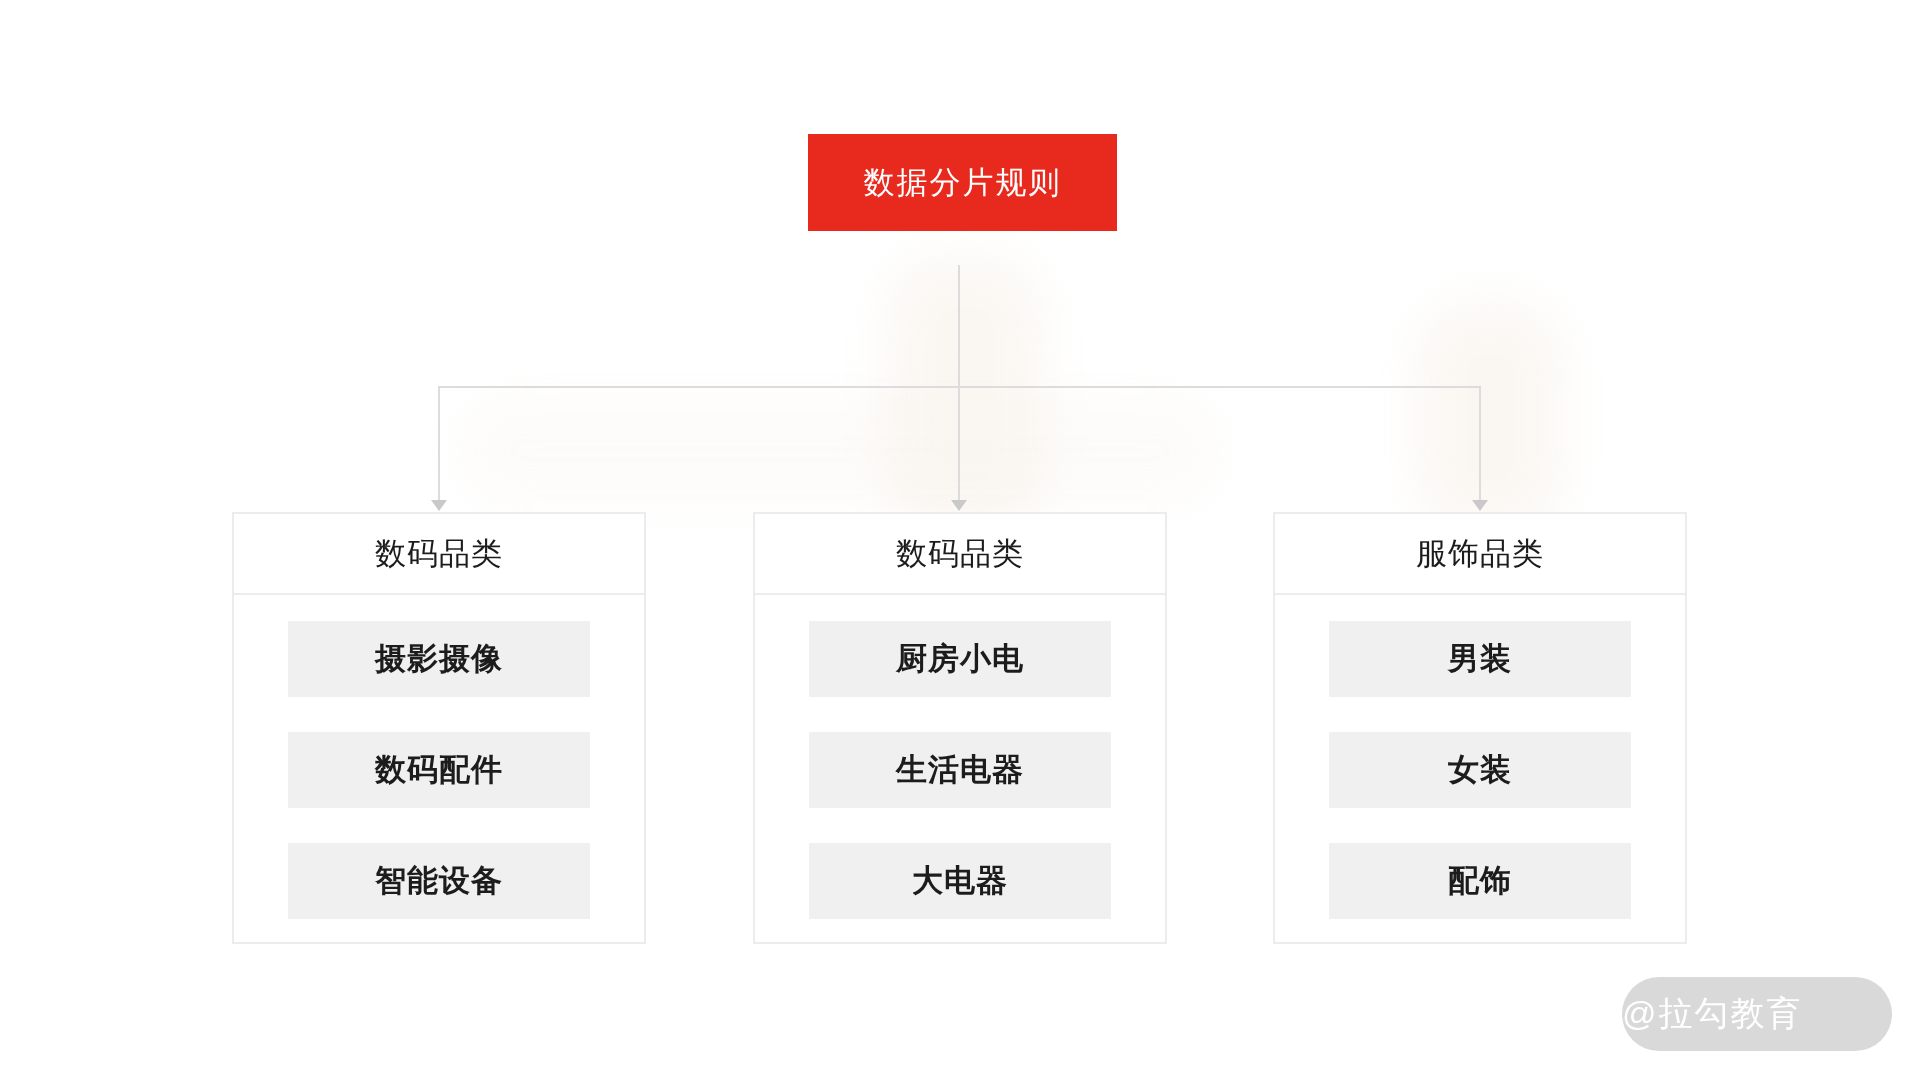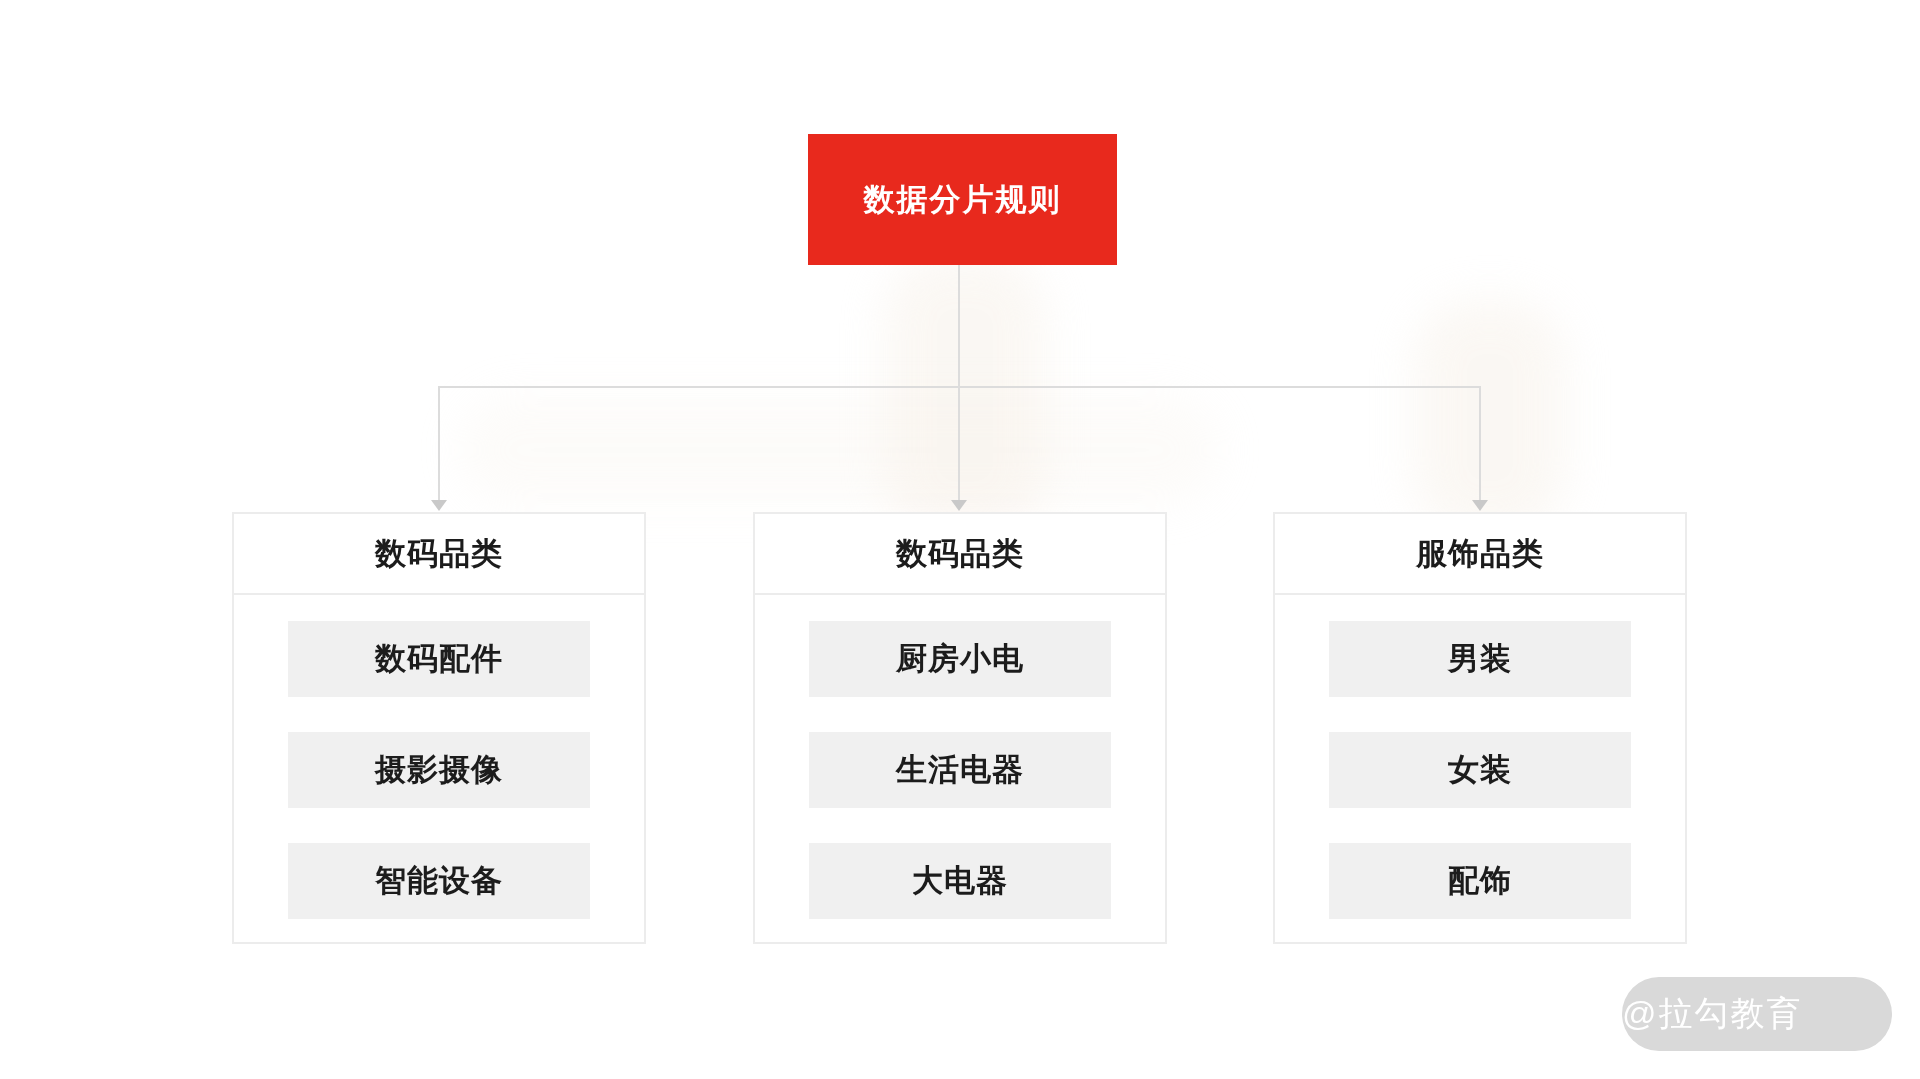--- a/index.html
+++ b/index.html
@@ -22,24 +22,24 @@
   .canvas{position:absolute;inset:0;width:1920px;height:1079px;}
 
   
   .ghost{position:absolute;background:#f6efe6;filter:blur(22px);opacity:.45;border-radius:60px;}
   .ghost-center{left:885px;top:255px;width:160px;height:280px;}
   .ghost-right{left:1415px;top:300px;width:150px;height:235px;}
   .ghost-band{left:460px;top:395px;width:760px;height:110px;opacity:.22;}
 
   
   .root-box{
-    position:absolute;left:808px;top:134px;width:309px;height:131px;
+    position:absolute;left:808px;top:134px;width:309px;height:97px;
     background:var(--root-bg);color:var(--root-text);
     display:flex;align-items:center;justify-content:center;
-    font-size:31px;font-weight:700;letter-spacing:2px;
+    font-size:31px;font-weight:400;letter-spacing:2px;
   }
 
   
   .line{position:absolute;background:var(--connector);}
   .trunk-line{left:958px;top:265px;width:2px;height:235px;}
   .h-line{left:438px;top:386px;width:1043px;height:2px;}
   .drop-left{left:438px;top:388px;width:2px;height:112px;}
   .drop-right{left:1479px;top:388px;width:2px;height:112px;}
   .arrow{
     position:absolute;width:0;height:0;
@@ -54,21 +54,21 @@
   .card{
     position:absolute;top:512px;width:414px;height:432px;
     background:#ffffff;border:2px solid var(--card-border);
   }
   .card-left{left:232px;}
   .card-middle{left:753px;}
   .card-right{left:1273px;}
   .card-header{
     height:81px;border-bottom:2px solid var(--card-border);
     display:flex;align-items:center;justify-content:center;
-    font-size:31px;font-weight:700;color:var(--text);letter-spacing:1px;
+    font-size:31px;font-weight:400;color:var(--text);letter-spacing:1px;
   }
   .card-body{padding-top:26px;}
   .item{
     width:302px;height:76px;margin:0 auto 35px auto;
     background:var(--item-bg);
     display:flex;align-items:center;justify-content:center;
     font-size:31px;font-weight:600;color:var(--text);letter-spacing:1px;
   }
 
   
@@ -96,22 +96,22 @@
   <div class="arrow arrow-center"></div>
   <div class="arrow arrow-right"></div>
 
   <div class="root-box">
     <span>数据分片规则</span>
   </div>
 
   <div class="card card-left">
     <div class="card-header">数码品类</div>
     <div class="card-body">
+      <div class="item">摄影摄像</div>
       <div class="item">数码配件</div>
-      <div class="item">摄影摄像</div>
       <div class="item">智能设备</div>
     </div>
   </div>
 
   <div class="card card-middle">
     <div class="card-header">数码品类</div>
     <div class="card-body">
       <div class="item">厨房小电</div>
       <div class="item">生活电器</div>
       <div class="item">大电器</div>

